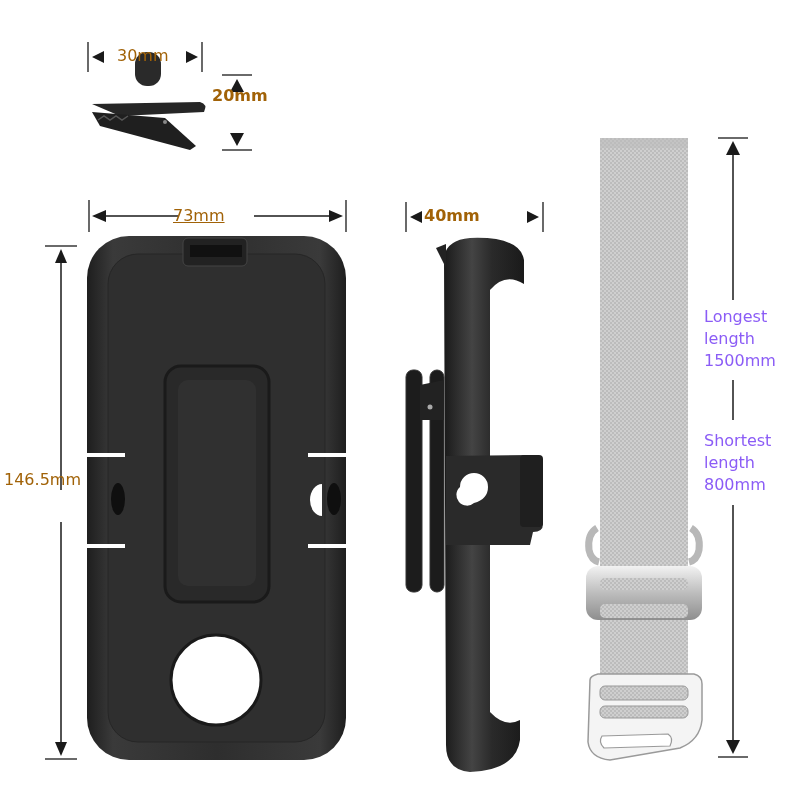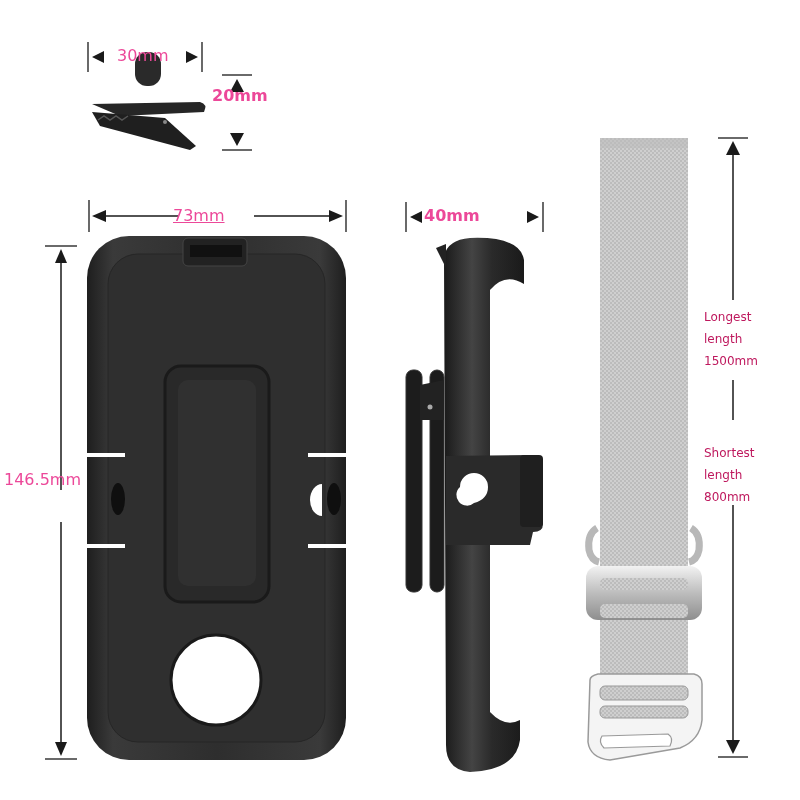--- a/index.html
+++ b/index.html
@@ -1,19 +1,19 @@
 <!DOCTYPE html>
 <html><head>
 <meta charset="utf-8">
 <style>
   html, body { margin:0; padding:0; background:#ffffff; }
   body { width:800px; height:800px; position:relative; overflow:hidden;
          font-family: "DejaVu Sans", "Liberation Sans", sans-serif; color:#1a1a1a; }
-  .label { position:absolute; font-size:16px; color:#ec4899; white-space:nowrap; line-height:1; }
-  .ml { position:absolute; font-size:12px; line-height:22px; color:#be185d; white-space:pre; }
+  .label { position:absolute; font-size:16px; color:#a16207; white-space:nowrap; line-height:1; }
+  .ml { position:absolute; font-size:16px; line-height:22px; color:#8b5cf6; white-space:pre; }
   svg { position:absolute; left:0; top:0; }
 </style>
 </head>
 <body>
 
 <svg width="800" height="800" viewBox="0 0 800 800">
   <defs>
     <linearGradient id="bodyGrad" x1="0" x2="1" y1="0" y2="0">
       <stop offset="0" stop-color="#1e1e1e"></stop>
       <stop offset="0.1" stop-color="#3a3a3a"></stop>
@@ -142,15 +142,15 @@
 </svg>
 
 <div class="label" style="left:117px;top:48px;">30mm</div>
 <div class="label" style="left:212px;top:88px;font-weight:bold;">20mm</div>
 <div class="label" style="left:173px;top:208px;text-decoration:underline;">73mm</div>
 <div class="label" style="left:4px;top:472px;">146.5mm</div>
 <div class="label" style="left:424px;top:208px;font-weight:bold;">40mm</div>
 <div class="ml" style="left:704px;top:306px;">Longest
 length
 1500mm</div>
-<div class="ml" style="left:704px;top:430px;margin-top:12px;">Shortest
+<div class="ml" style="left:704px;top:430px;">Shortest
 length
 800mm</div>
 
 </body></html>

